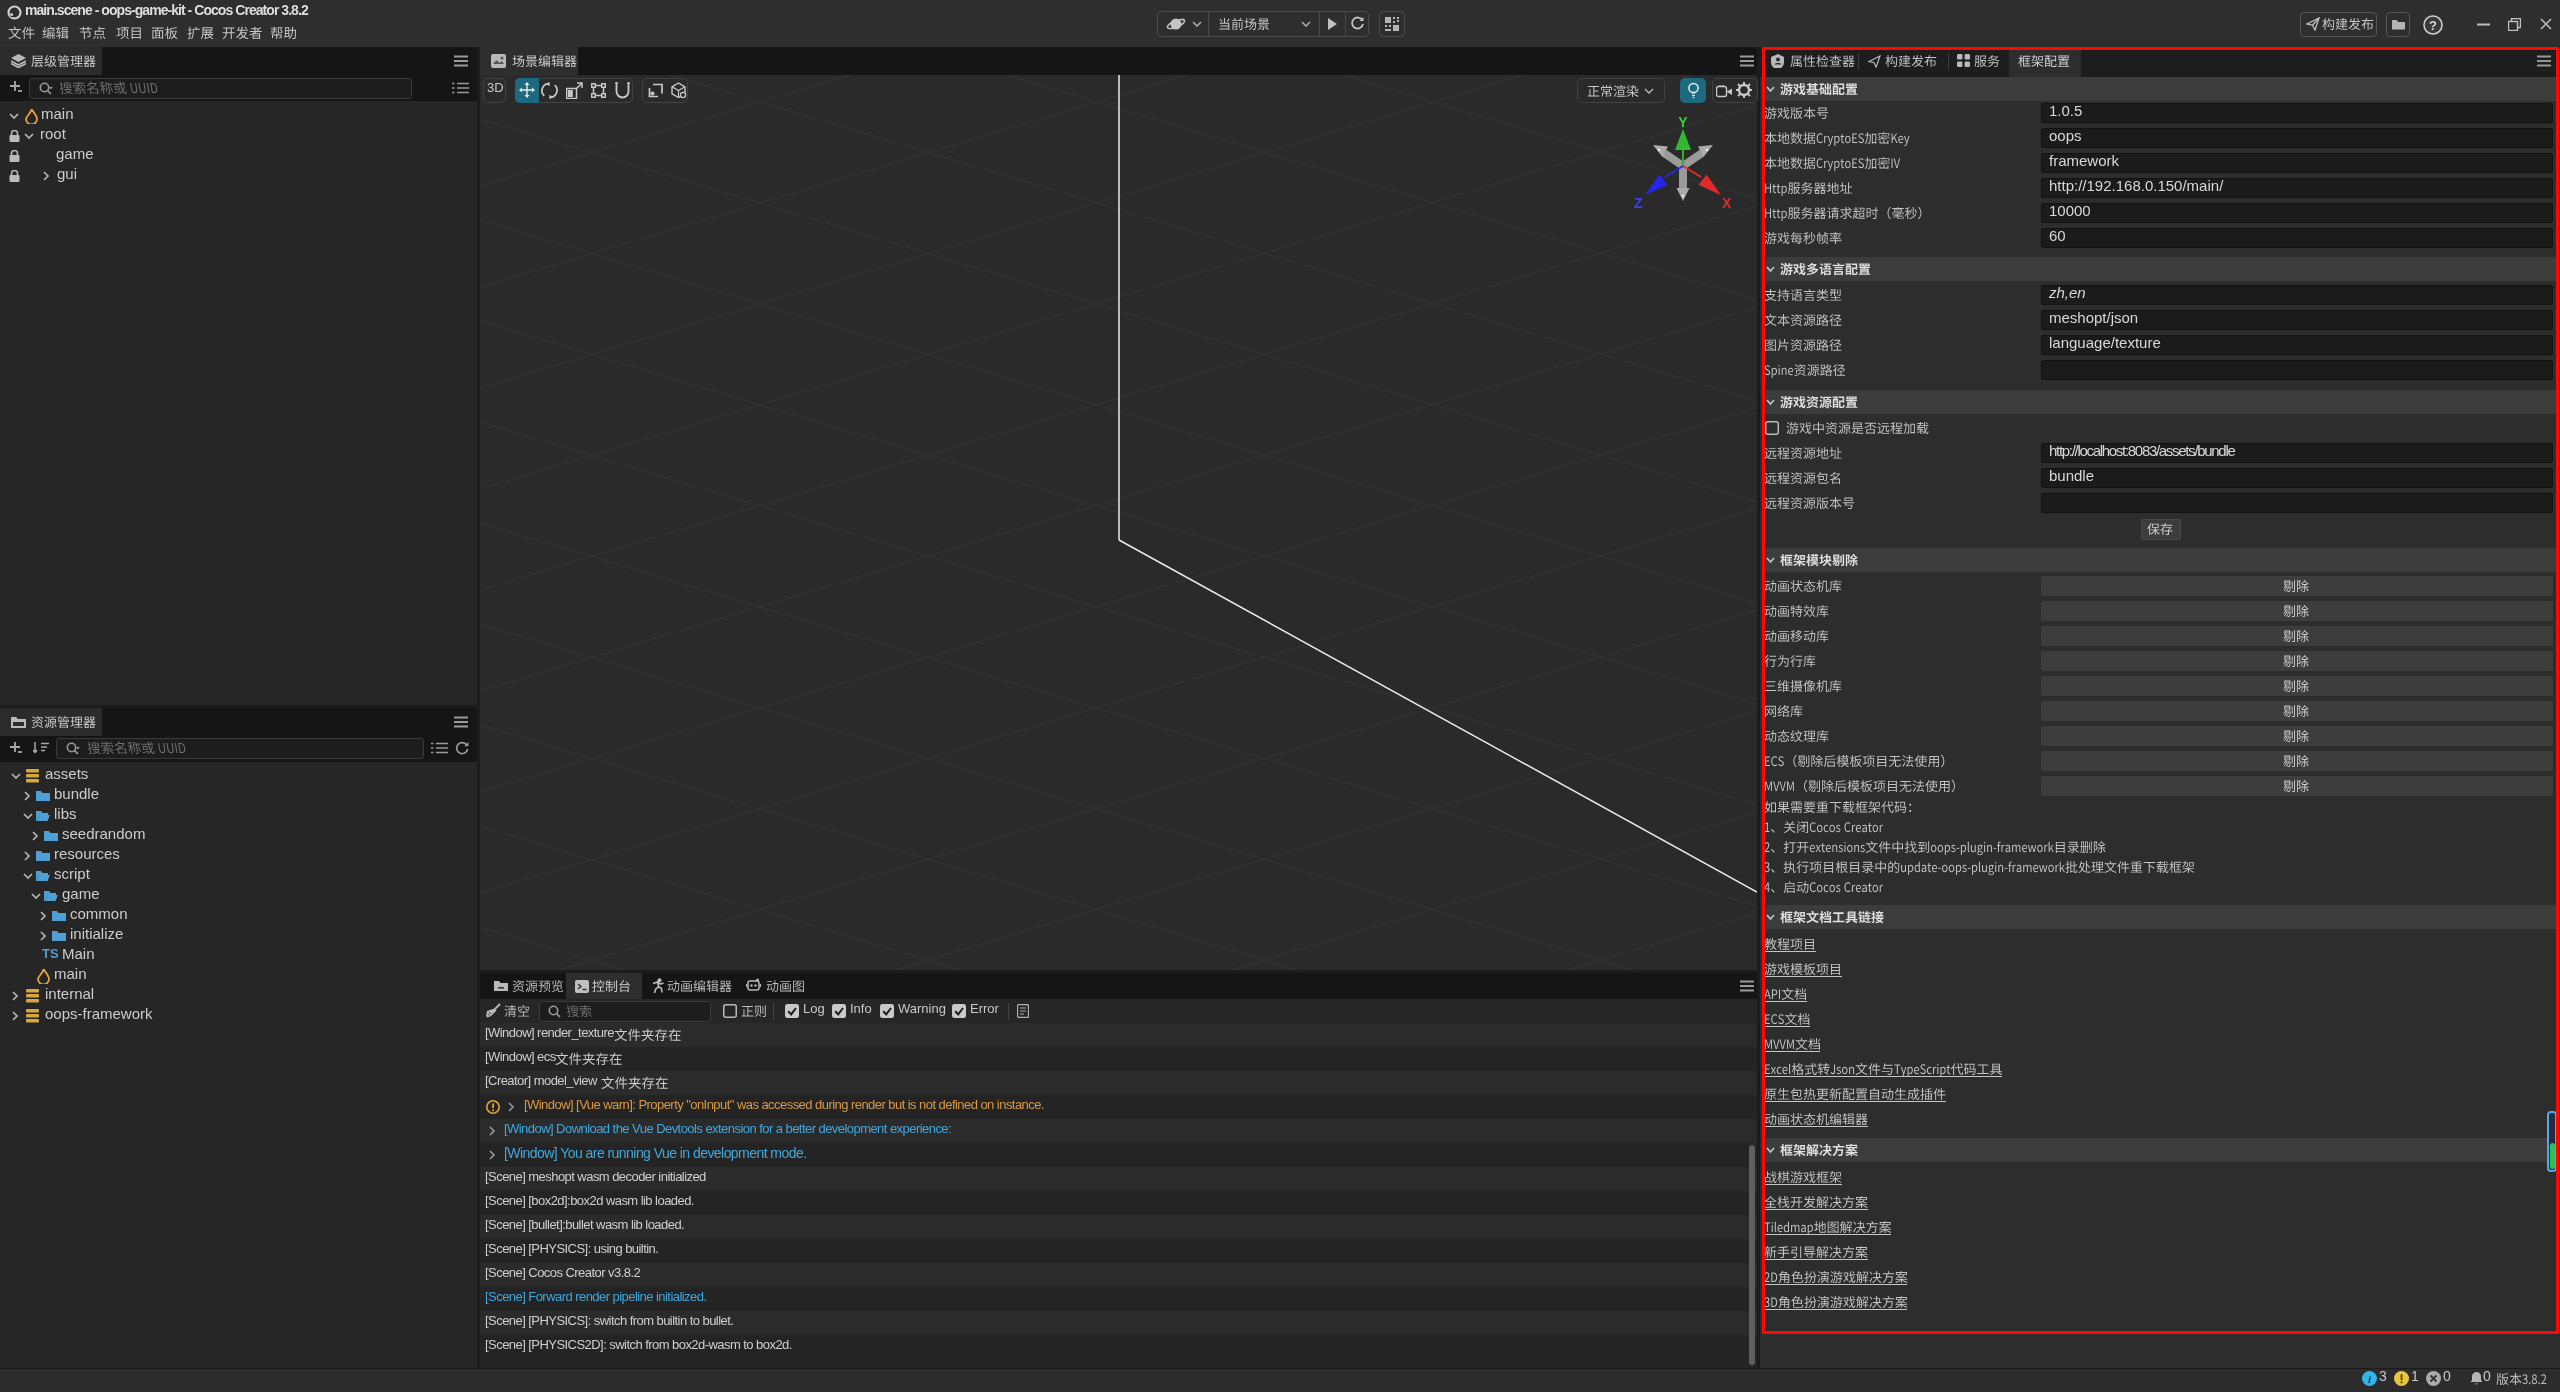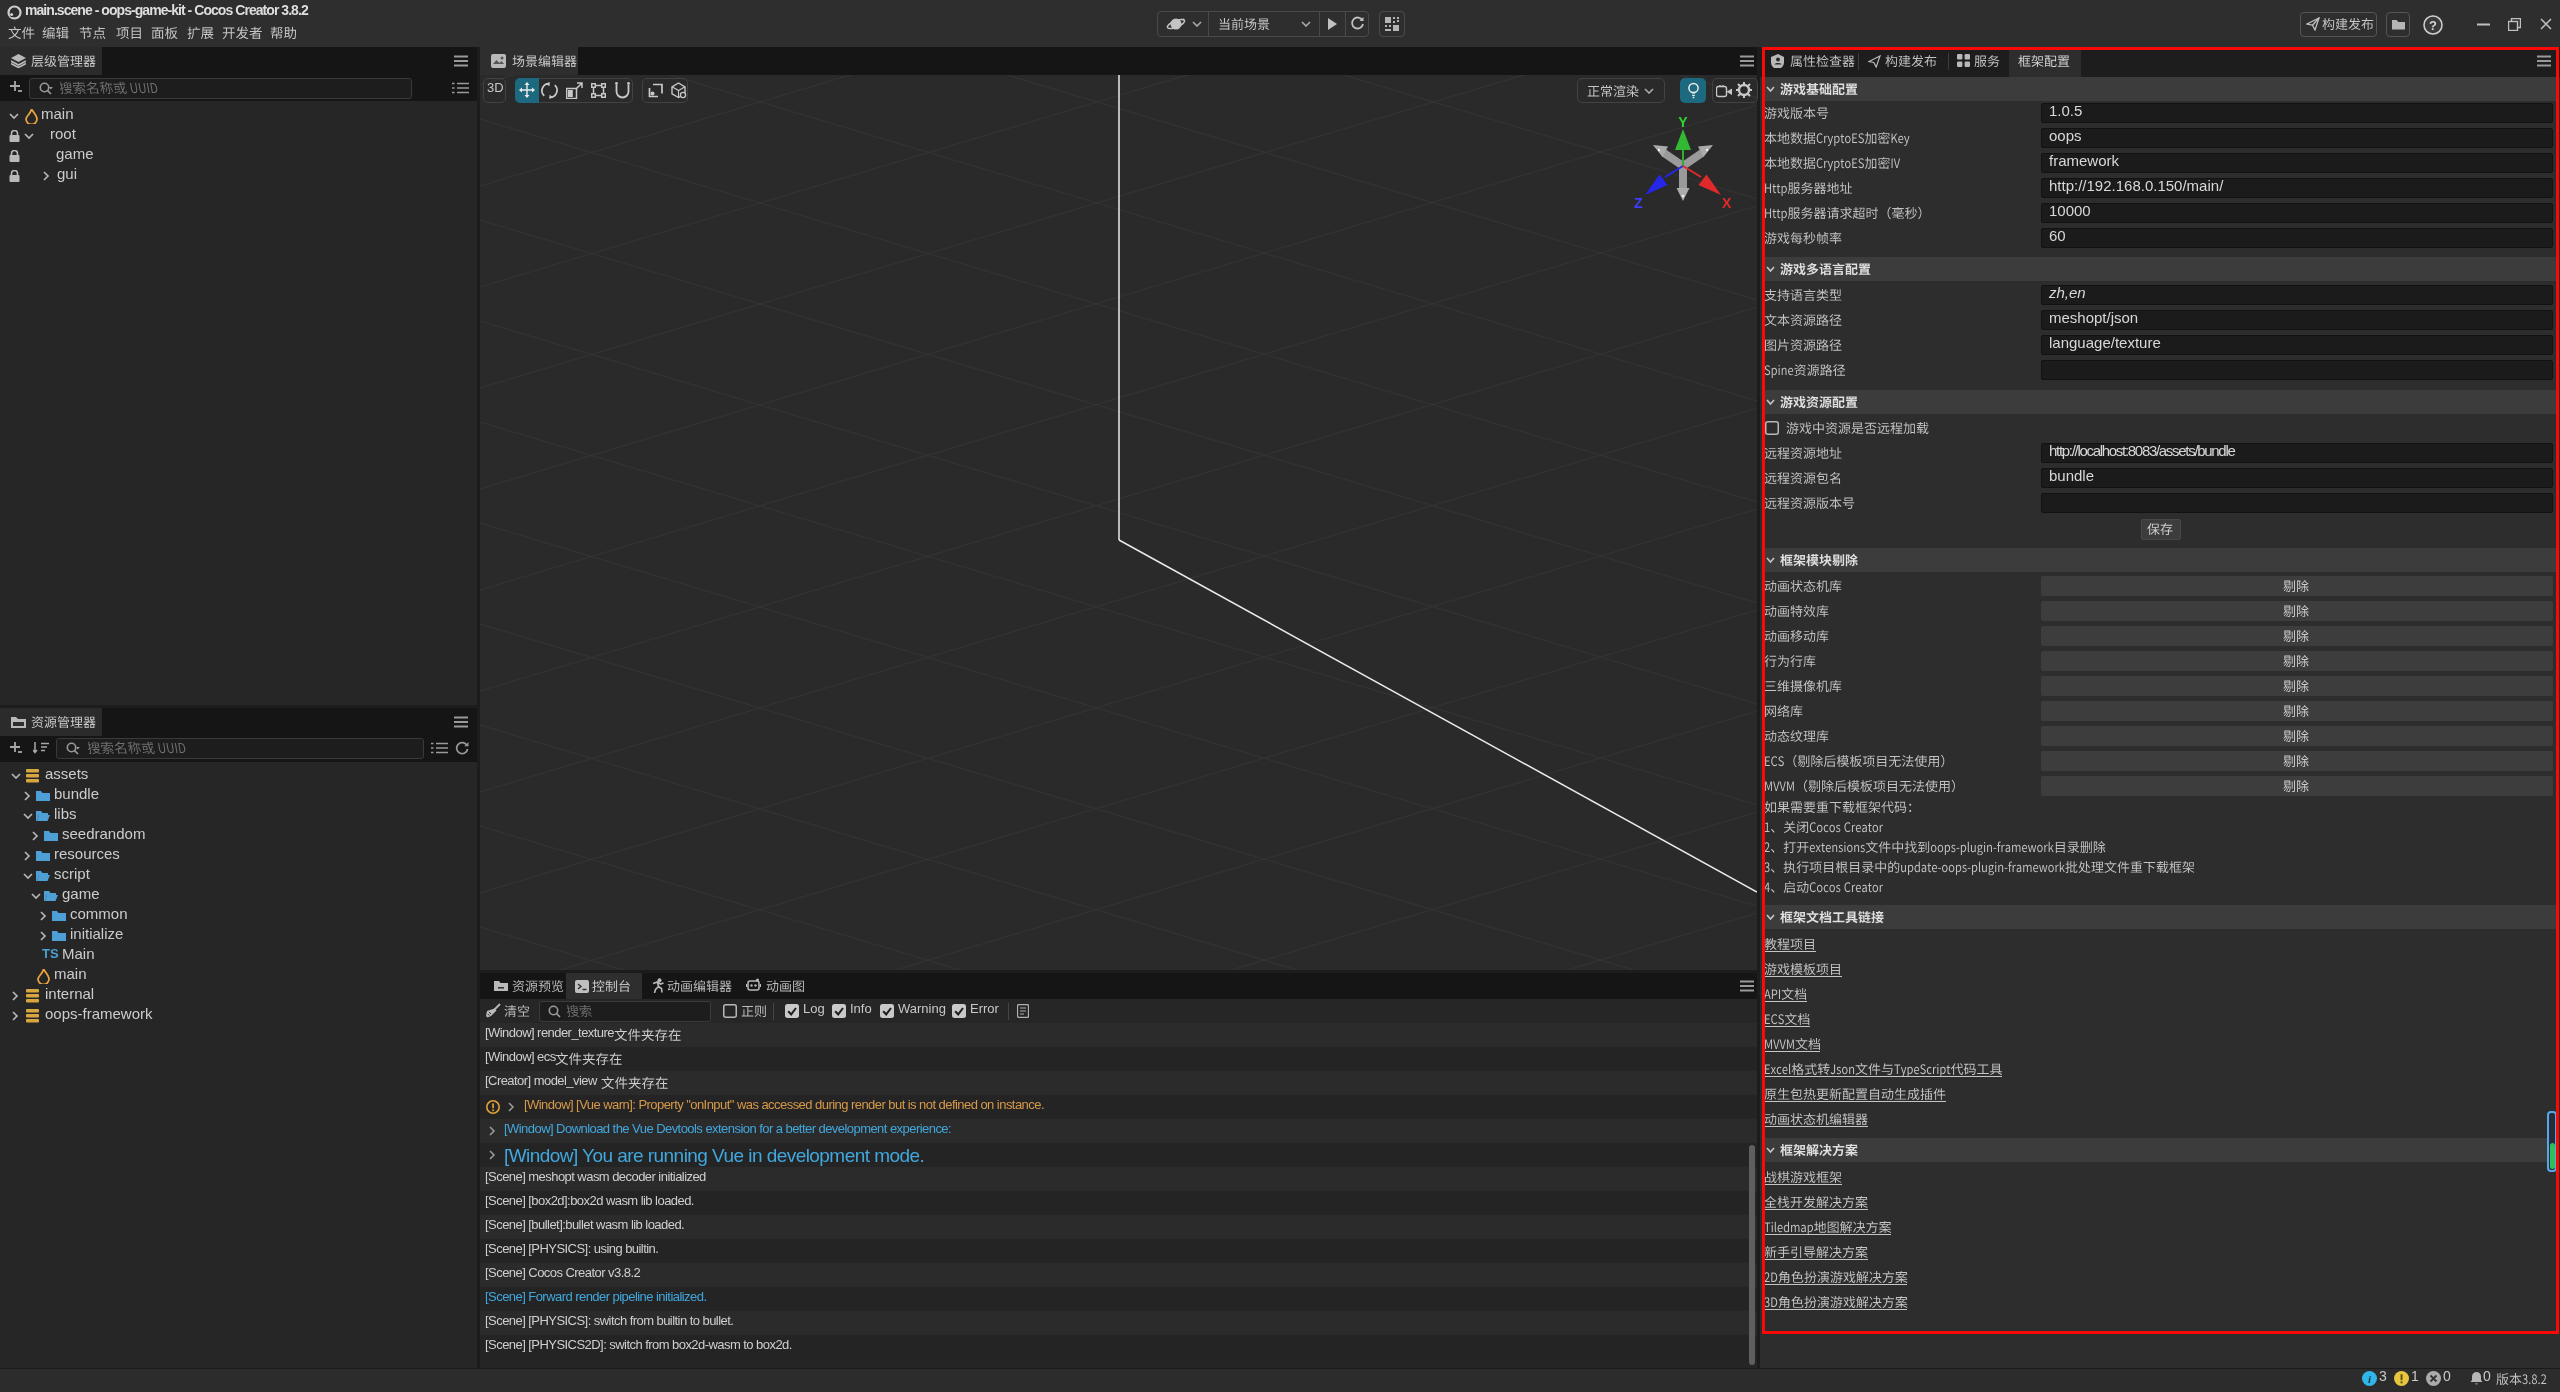--- a/index.html
+++ b/index.html
@@ -451,21 +451,21 @@
     <path d="M6.5 0C6.5 4 1 7 1 10a5.5 5.5 0 0 0 11.0 0.0 A5.5 5.5 0 0 0 12.0 10C12.0 7 9.0 4 6.5 0Z" fill="none" stroke="#e8a33d" stroke-width="1.8" transform="scale(1.000)"></path>
   </svg>
 <div class="lat" style="left:41px;top:106px;font-size:15px;color:#cccccc;">main</div>
 <svg class="abs" style="left:9px;top:130px;" width="11" height="12">
     <rect x="0.5" y="5" width="10" height="7" rx="1" fill="#b9b9b9"></rect>
     <path d="M2.5 5V3.5a3 3 0 0 1 6 0V5" fill="none" stroke="#b9b9b9" stroke-width="1.6"></path>
   </svg>
 <svg class="abs" style="left:24px;top:133px;" width="10" height="7">
     <path d="M1 1L5 5L9 1" stroke="#b5b5b5" stroke-width="1.7" fill="none"></path>
   </svg>
-<div class="lat" style="left:50px;top:126px;font-size:15px;color:#cccccc;">root</div>
+<div class="lat" style="left:40px;top:126px;font-size:15px;color:#cccccc;">root</div>
 <svg class="abs" style="left:9px;top:150px;" width="11" height="12">
     <rect x="0.5" y="5" width="10" height="7" rx="1" fill="#b9b9b9"></rect>
     <path d="M2.5 5V3.5a3 3 0 0 1 6 0V5" fill="none" stroke="#b9b9b9" stroke-width="1.6"></path>
   </svg>
 <div class="lat" style="left:56px;top:146px;font-size:15px;color:#cccccc;">game</div>
 <svg class="abs" style="left:9px;top:170px;" width="11" height="12">
     <rect x="0.5" y="5" width="10" height="7" rx="1" fill="#b9b9b9"></rect>
     <path d="M2.5 5V3.5a3 3 0 0 1 6 0V5" fill="none" stroke="#b9b9b9" stroke-width="1.6"></path>
   </svg>
 <svg class="abs" style="left:43px;top:171px;" width="7" height="10">
@@ -946,21 +946,21 @@
 <div class="lat" style="left:524px;top:1098px;font-size:13px;color:#d7994a;letter-spacing:-0.55px;">[Window] [Vue warn]: Property "onInput" was accessed during render but is not defined on instance.</div>
 <div class="abs" style="left:480px;top:1119px;width:1277px;height:24px;background:#2b2b2b"></div>
 <svg class="abs" style="left:489px;top:1126px;" width="7" height="10">
     <path d="M1 1L5 5L1 9" stroke="#999" stroke-width="1.6" fill="none"></path>
   </svg>
 <div class="lat" style="left:504px;top:1122px;font-size:13px;color:#41a7dd;letter-spacing:-0.55px;">[Window] Download the Vue Devtools extension for a better development experience:</div>
 <div class="abs" style="left:480px;top:1143px;width:1277px;height:24px;background:#242424"></div>
 <svg class="abs" style="left:489px;top:1150px;" width="7" height="10">
     <path d="M1 1L5 5L1 9" stroke="#999" stroke-width="1.6" fill="none"></path>
   </svg>
-<div class="lat" style="left:504px;top:1146px;font-size:19px;color:#41a7dd;letter-spacing:-0.55px;">[Window] You are running Vue in development mode.</div>
+<div class="lat" style="left:504px;top:1146px;font-size:14px;color:#41a7dd;letter-spacing:-0.55px;">[Window] You are running Vue in development mode.</div>
 <div class="abs" style="left:480px;top:1167px;width:1277px;height:24px;background:#2b2b2b"></div>
 <div class="lat" style="left:485px;top:1170px;font-size:13px;color:#cfcfcf;letter-spacing:-0.55px;">[Scene] meshopt wasm decoder initialized</div>
 <div class="abs" style="left:480px;top:1191px;width:1277px;height:24px;background:#242424"></div>
 <div class="lat" style="left:485px;top:1194px;font-size:13px;color:#cfcfcf;letter-spacing:-0.55px;">[Scene] [box2d]:box2d wasm lib loaded.</div>
 <div class="abs" style="left:480px;top:1215px;width:1277px;height:24px;background:#2b2b2b"></div>
 <div class="lat" style="left:485px;top:1218px;font-size:13px;color:#cfcfcf;letter-spacing:-0.55px;">[Scene] [bullet]:bullet wasm lib loaded.</div>
 <div class="abs" style="left:480px;top:1239px;width:1277px;height:24px;background:#242424"></div>
 <div class="lat" style="left:485px;top:1242px;font-size:13px;color:#cfcfcf;letter-spacing:-0.55px;">[Scene] [PHYSICS]: using builtin.</div>
 <div class="abs" style="left:480px;top:1263px;width:1277px;height:24px;background:#2b2b2b"></div>
 <div class="lat" style="left:485px;top:1266px;font-size:13px;color:#cfcfcf;letter-spacing:-0.55px;">[Scene] Cocos Creator v3.8.2</div>

